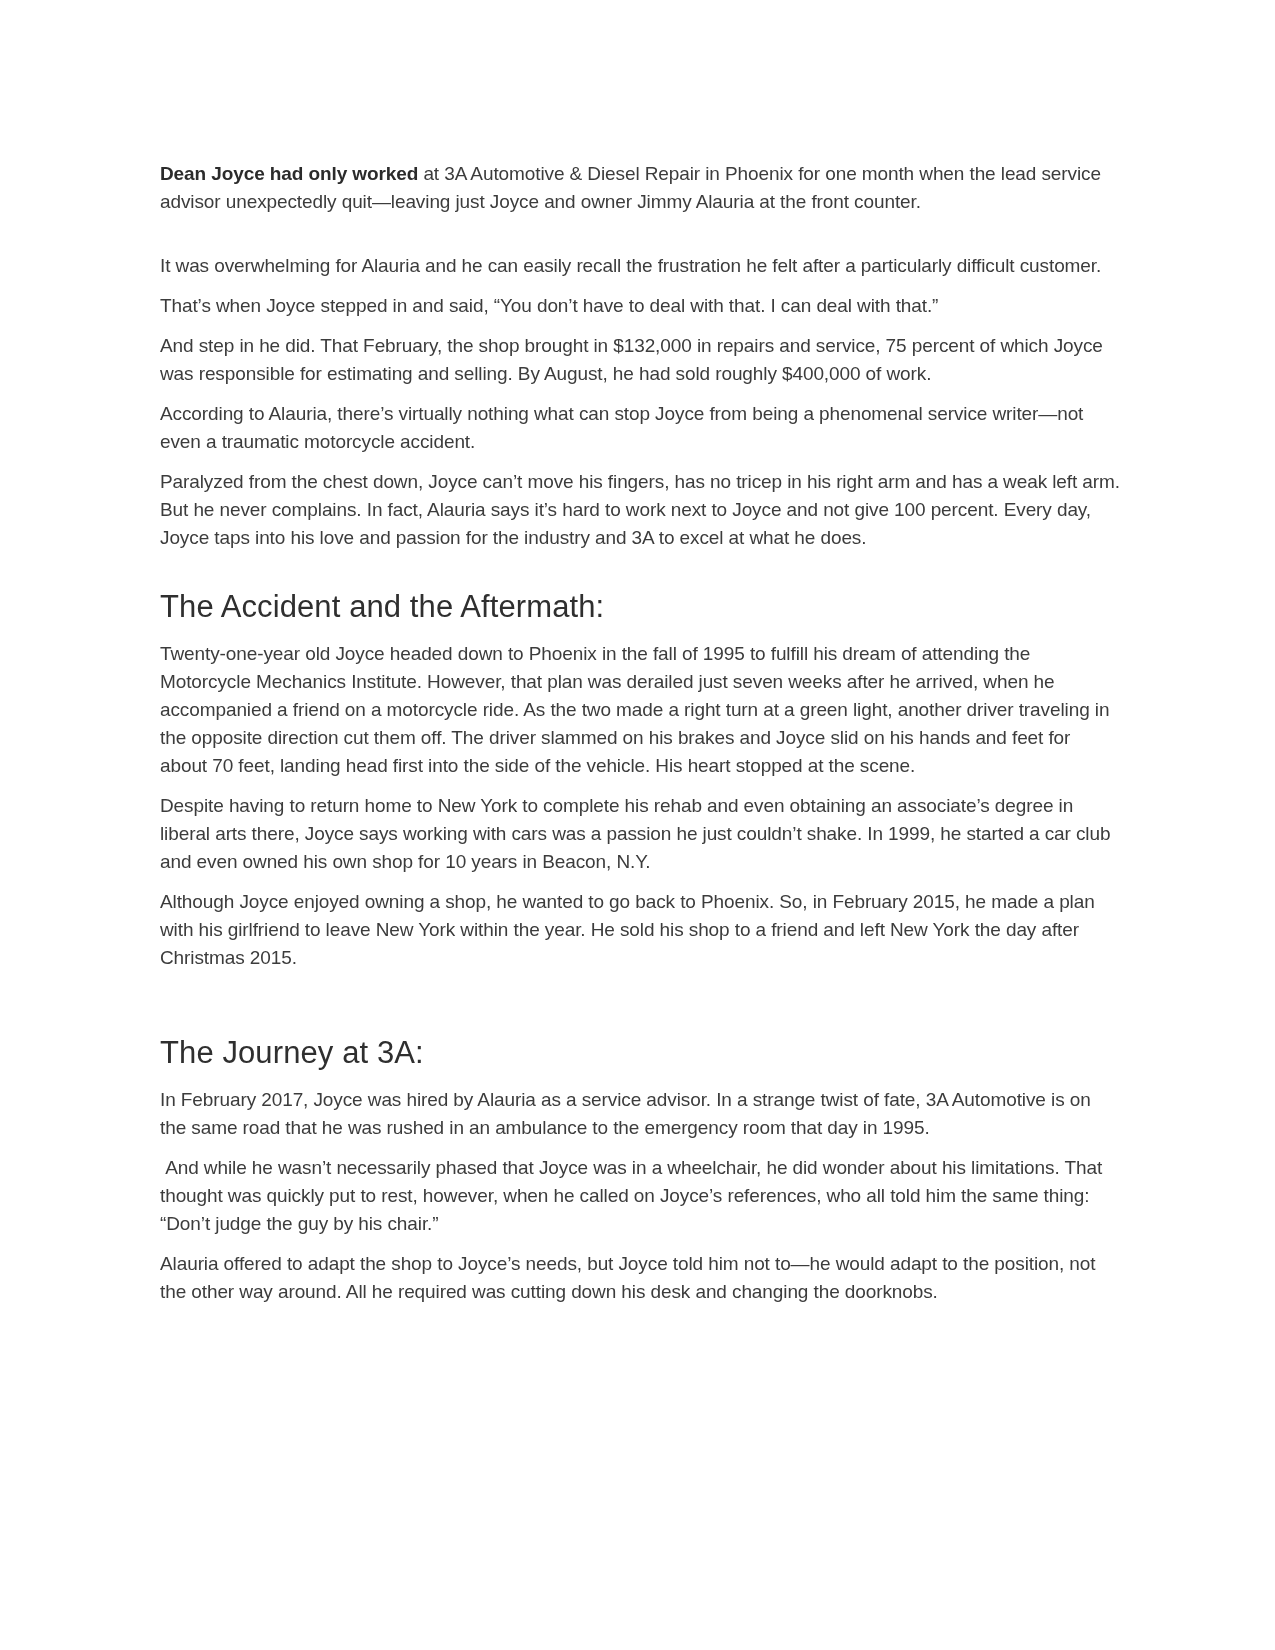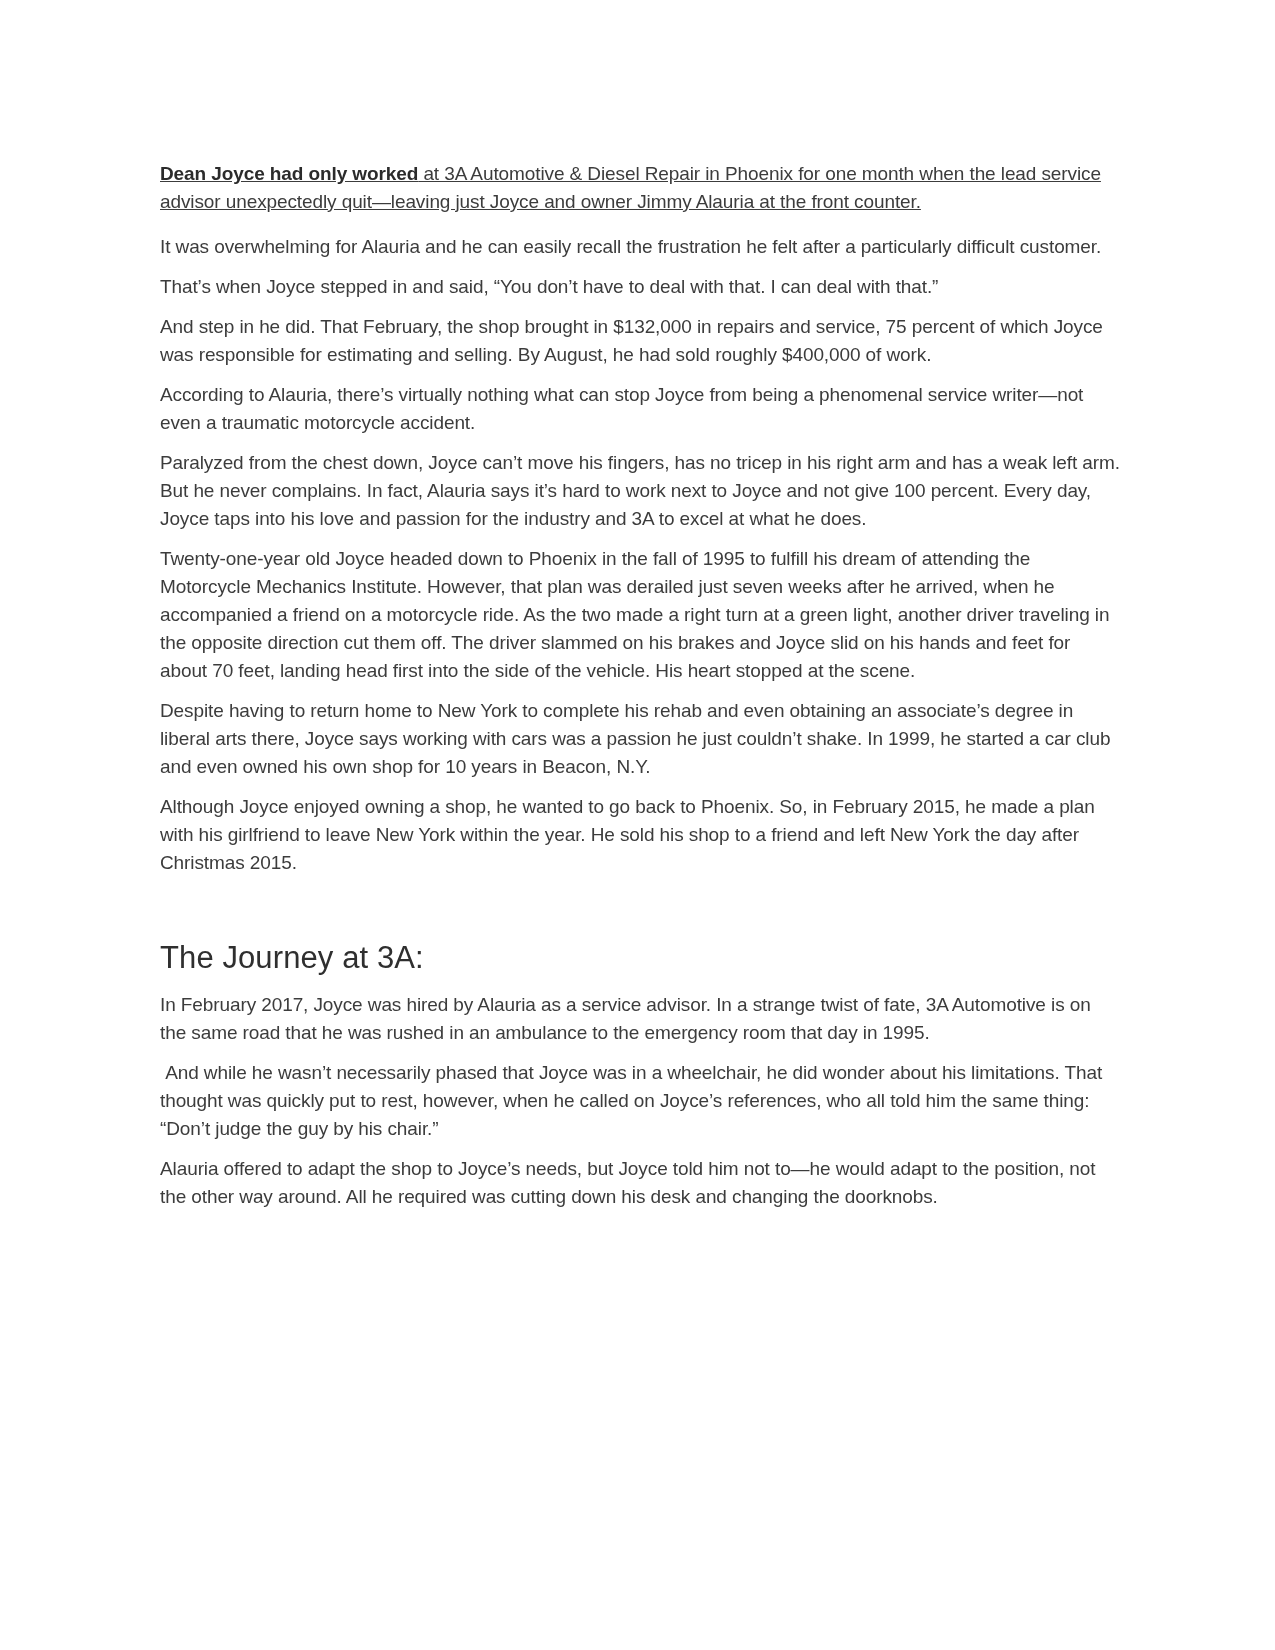--- a/index.html
+++ b/index.html
@@ -21,21 +21,21 @@
       top: 160px;
       width: 960px;
     }
     .p {
       font-size: 19px;
       line-height: 28px;
       margin: 0 0 12px 0;
       letter-spacing: -0.1px;
       color: #3c3c3c;
     }
-    .p.first { margin-bottom: 17px; text-decoration: underline; }
+    .p.first { margin-bottom: 36px; }
     .p .lead-bold {
       font-weight: bold;
       color: #2b2b2b;
     }
     .h {
       font-size: 31px;
       line-height: 38px;
       font-weight: normal;
       color: #2f2f2f;
       margin: 36px 0 14px 0;
@@ -50,20 +50,21 @@
 
   <p class="p first"><span class="lead-bold">Dean Joyce had only worked</span><span> at 3A Automotive &amp; Diesel Repair in Phoenix for one month when the lead service advisor unexpectedly quit—leaving just Joyce and owner Jimmy Alauria at the front counter.</span></p>
 
   <p class="p">It was overwhelming for Alauria and he can easily recall the frustration he felt after a particularly difficult customer.</p>
   <p class="p">That’s when Joyce stepped in and said, “You don’t have to deal with that. I can deal with that.”</p>
   <p class="p">And step in he did. That February, the shop brought in $132,000 in repairs and service, 75 percent of which Joyce was responsible for estimating and selling. By August, he had sold roughly $400,000 of work.</p>
   <p class="p">According to Alauria, there’s virtually nothing what can stop Joyce from being a phenomenal service writer—not even a traumatic motorcycle accident.</p>
   <p class="p">Paralyzed from the chest down, Joyce can’t move his fingers, has no tricep in his right arm and has a weak left arm. But he never complains. In fact, Alauria says it’s hard to work next to Joyce and not give 100 percent. Every day, Joyce taps into his love and passion for the industry and 3A to excel at what he does.</p>
 
   <section>
+    <h2 class="h">The Accident and the Aftermath:</h2>
     <p class="p">Twenty-one-year old Joyce headed down to Phoenix in the fall of 1995 to fulfill his dream of attending the Motorcycle Mechanics Institute. However, that plan was derailed just seven weeks after he arrived, when he accompanied a friend on a motorcycle ride. As the two made a right turn at a green light, another driver traveling in the opposite direction cut them off. The driver slammed on his brakes and Joyce slid on his hands and feet for about 70 feet, landing head first into the side of the vehicle. His heart stopped at the scene.</p>
     <p class="p">Despite having to return home to New York to complete his rehab and even obtaining an associate’s degree in liberal arts there, Joyce says working with cars was a passion he just couldn’t shake. In 1999, he started a car club and even owned his own shop for 10 years in Beacon, N.Y.</p>
     <p class="p">Although Joyce enjoyed owning a shop, he wanted to go back to Phoenix. So, in February 2015, he made a plan with his girlfriend to leave New York within the year. He sold his shop to a friend and left New York the day after Christmas 2015.</p>
   </section>
 
   <section>
     <h2 class="h second">The Journey at 3A:</h2>
     <p class="p">In February 2017, Joyce was hired by Alauria as a service advisor. In a strange twist of fate, 3A Automotive is on the same road that he was rushed in an ambulance to the emergency room that day in 1995.</p>
     <p class="p" style="white-space: pre-wrap;"> And while he wasn’t necessarily phased that Joyce was in a wheelchair, he did wonder about his limitations. That thought was quickly put to rest, however, when he called on Joyce’s references, who all told him the same thing: “Don’t judge the guy by his chair.”</p>
     <p class="p">Alauria offered to adapt the shop to Joyce’s needs, but Joyce told him not to—he would adapt to the position, not the other way around. All he required was cutting down his desk and changing the doorknobs.</p>

